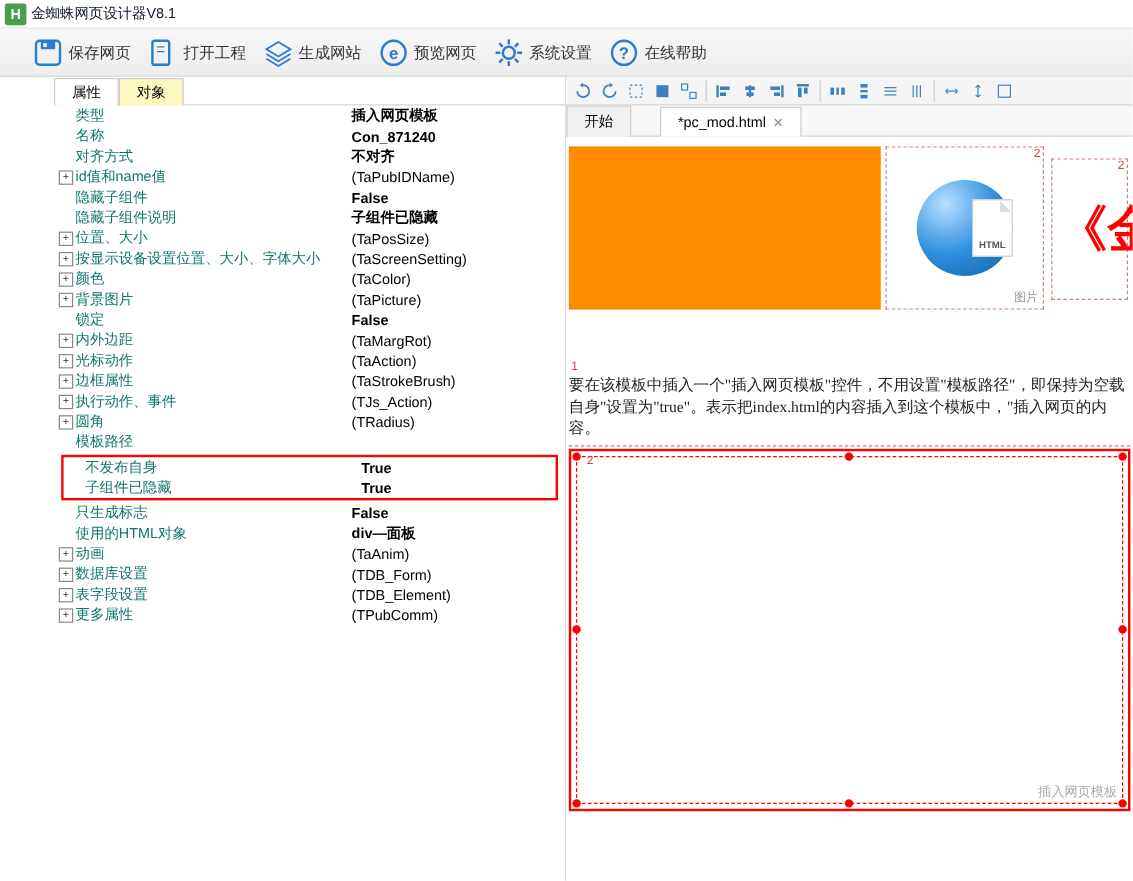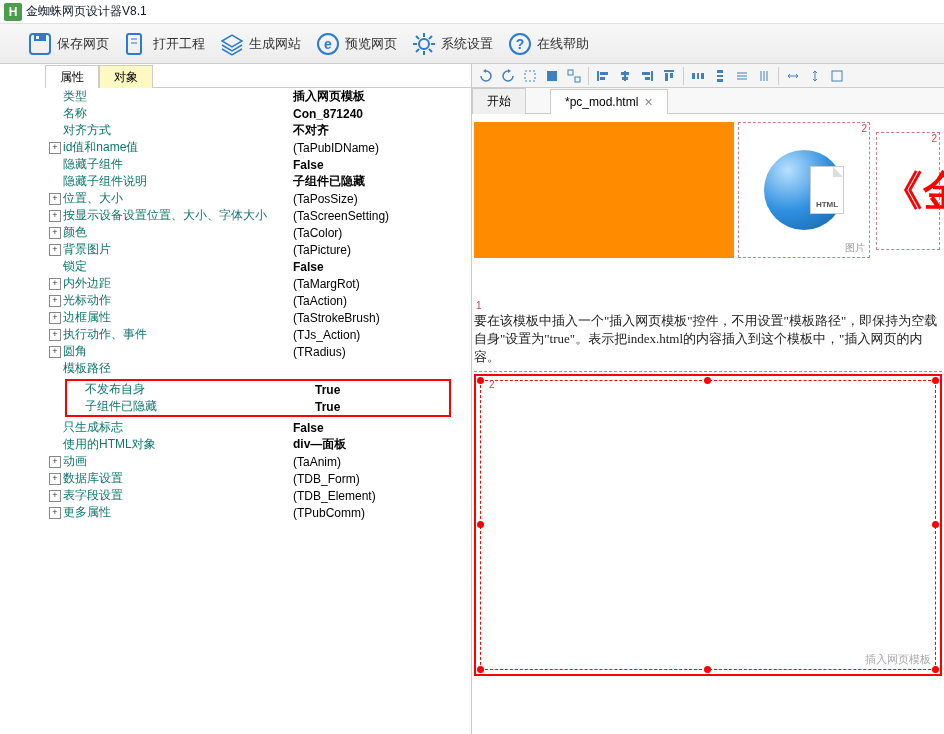--- a/index.html
+++ b/index.html
@@ -24,21 +24,21 @@
 .panel-tab.inactive { background: #fef9c3; }
 
 
 .prop-list { flex: 1; overflow-y: auto; background: #fff; }
 .prop-row { display: flex; align-items: center; height: 17px; font-size: 12px; padding-left: 4px; }
 .prop-expand { width: 12px; height: 12px; border: 1px solid #888; display: inline-flex; align-items: center; justify-content: center; font-size: 9px; line-height: 1; margin-right: 2px; color: #333; cursor: pointer; }
 .prop-noexpand { width: 14px; display: inline-block; }
 .prop-label { width: 230px; color: #0f766e; }
 .prop-value { flex: 1; color: #000; }
 .prop-value.bold { font-weight: bold; }
-.highlight-box { border: 2px solid #ff0000; margin: 2px 20px; }
+.highlight-box { border: 2px solid #ff0000; margin: 2px 6px; }
 
 
 .right-panel { flex: 1; display: flex; flex-direction: column; background: #fff; }
 .right-toolbar { height: 24px; background: #f5f5f5; border-bottom: 1px solid #ccc; display: flex; align-items: center; gap: 6px; padding: 0 6px; }
 .rt-icon { width: 16px; height: 16px; display: inline-flex; align-items: center; justify-content: center; color: #4080c0; cursor: pointer; }
 .rt-sep { width: 1px; height: 18px; background: #ccc; }
 
 .file-tabs { height: 26px; background: #f8f8f8; border-bottom: 1px solid #ccc; display: flex; align-items: flex-end; gap: 24px; }
 .file-tab { padding: 4px 14px; border: 1px solid #ccc; background: #fff; font-size: 12px; display: flex; align-items: center; gap: 6px; border-bottom: none; position: relative; top: 1px; }
 .file-tab.inactive { background: #f0f0f0; }

